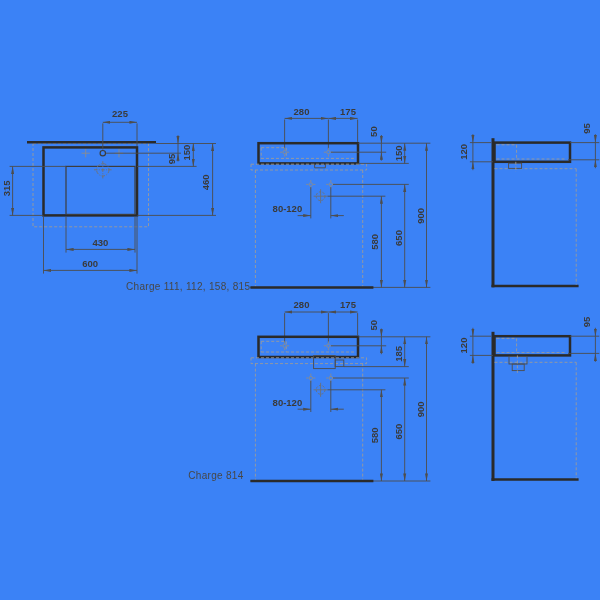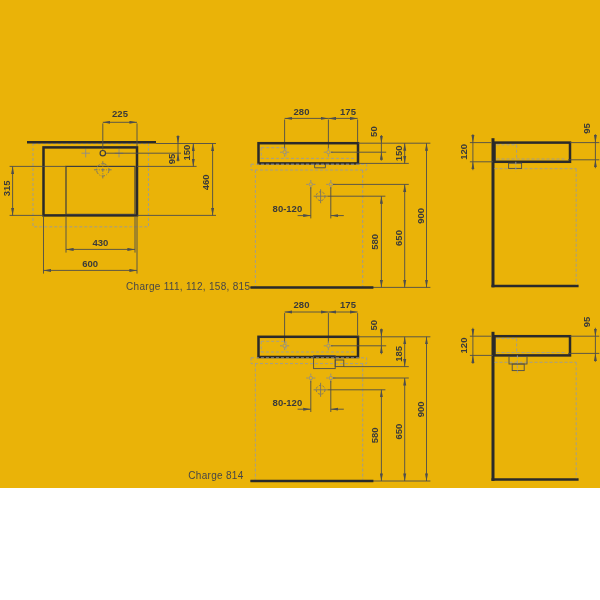--- a/index.html
+++ b/index.html
@@ -1,16 +1,16 @@
 <!DOCTYPE html>
 <html><head>
 <meta charset="utf-8">
 <style>
   html,body{margin:0;padding:0;background:#ffffff;}
-  .stage{position:relative;width:600px;height:488px;background:#eab308;overflow:hidden;}
+  .stage{position:relative;width:600px;height:600px;background:#3b82f6;overflow:hidden;}
   svg{display:block;}
   .lt{stroke:#2a2a2a;stroke-width:2.5;fill:none;stroke-linecap:butt;}
   .lw{stroke:#2a2a2a;stroke-width:3;fill:none;}
   .lm{stroke:#3d3d3d;stroke-width:1.2;fill:none;}
   .ln{stroke:#4d4d4d;stroke-width:0.9;fill:none;}
   .dim{stroke:#4d4d4d;stroke-width:0.9;fill:none;}
   .ld{stroke:#9b9b9b;stroke-width:0.9;fill:none;stroke-dasharray:3 2;}
   .ldd{stroke:#707070;stroke-width:0.9;fill:none;stroke-dasharray:3.5 1.4 0.9 1.4;}
   .sym{stroke:#8c8c8c;stroke-width:0.9;fill:none;}
   .symd{stroke:#6f6f6f;stroke-width:0.85;fill:none;}

